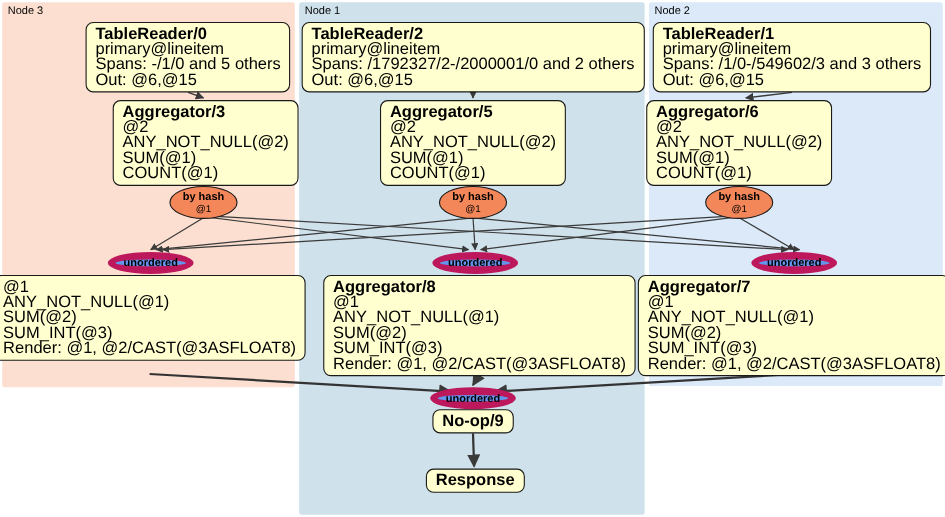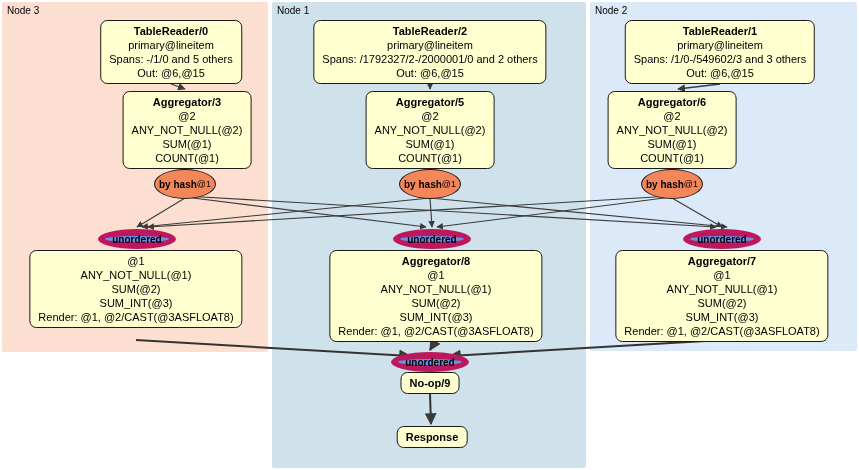--- a/index.html
+++ b/index.html
@@ -10,31 +10,31 @@
   .panel-node3 { left:2px; top:2px; width:266px; height:350px; background:#fcdfd0; }
   .panel-node1 { left:272px; top:2px; width:314px; height:466px; background:#cfe1ea; }
   .panel-node2 { left:590px; top:2px; width:267px; height:349px; background:#dbe9f8; }
   .panel-label { position:absolute; top:3px; left:5px; font-size:10px; color:#000; }
 
   .edges { position:absolute; left:0; top:0; width:859px; height:470px; z-index:1; }
 
   .node-box {
     position:absolute; z-index:2;
     background:#ffffcf; border:1px solid #1a1a1a; border-radius:7px;
-    text-align:center; font-size:11px; line-height:14px;
+    font-size:15px; line-height:14px;
     padding:3px 8px; white-space:nowrap; color:#000;
     transform:translateX(-50%);
   }
   .node-box .title { font-weight:bold; }
 
   .router {
     position:absolute; z-index:3; width:62px; height:30px;
     background:#f3875a; border:1px solid #1a1a1a; border-radius:50%;
     transform:translateX(-50%);
-    display:flex; align-items:center; justify-content:center;
+    display:flex; flex-direction:column; align-items:center; justify-content:center;
     color:#000;
   }
   .router-label { font-size:10px; font-weight:bold; line-height:11px; }
   .router-sub { font-size:9px; line-height:10px; }
 
   .sync {
     position:absolute; z-index:3; width:78px; height:20px;
     background:#6495ed; border:7px solid #be185d; border-radius:50%;
     transform:translateX(-50%);
     display:flex; align-items:center; justify-content:center;

